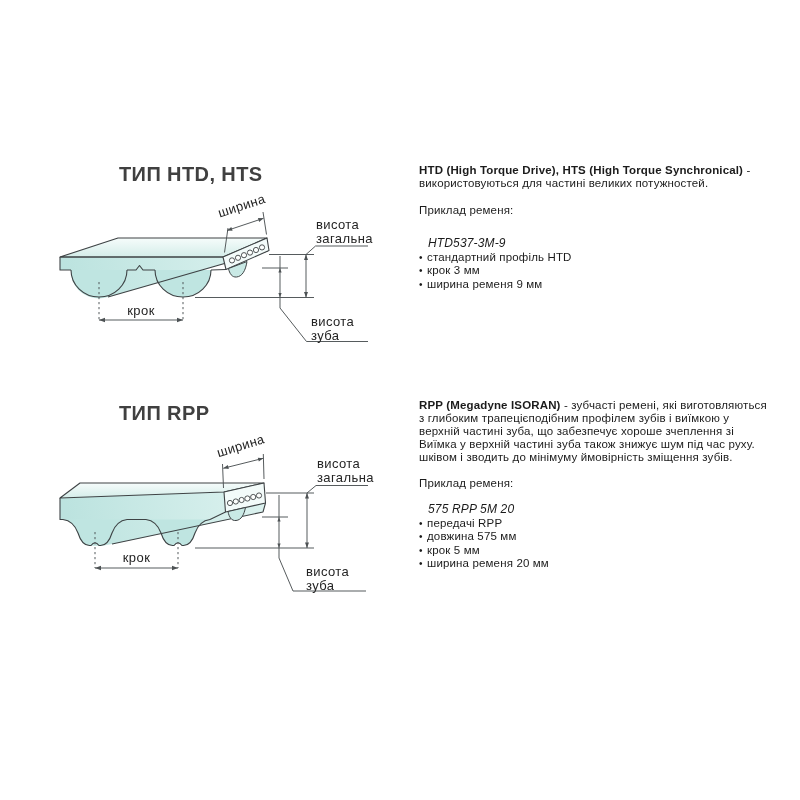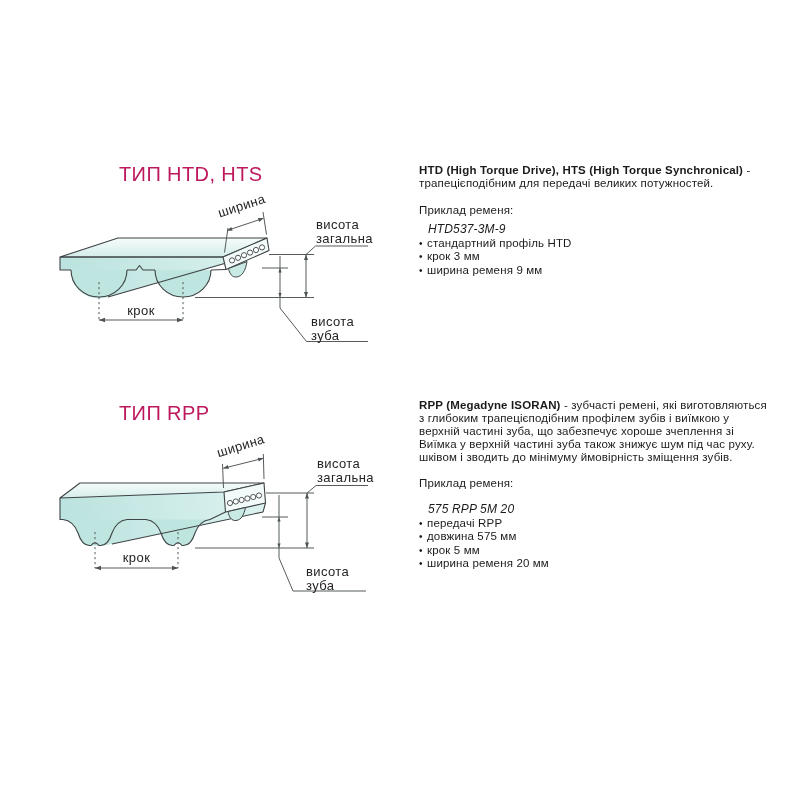--- a/index.html
+++ b/index.html
@@ -1,36 +1,36 @@
 <!DOCTYPE html>
 <html><head>
 <meta charset="utf-8">
 <style>
   html,body{margin:0;padding:0;}
   body{
     width:800px;height:800px;background:#ffffff;overflow:hidden;position:relative;
     font-family:"Liberation Sans","DejaVu Sans",sans-serif;color:#1b1b1b;
   }
   .title{
-    position:absolute;font-size:20px;letter-spacing:.4px;color:#be185d;
-    font-weight:400;white-space:pre;
+    position:absolute;font-size:20px;letter-spacing:.4px;color:#404040;
+    font-weight:700;white-space:pre;
   }
   #title-htd{left:119px;top:163px;}
   #title-rpp{left:119px;top:402px;}
   .col{
     position:absolute;left:419px;width:378px;font-size:11.5px;line-height:13px;
     letter-spacing:.15px;color:#1b1b1b;
   }
   #col-htd{top:164px;}
   #col-rpp{top:399px;}
   .pline{white-space:pre;}
   .pline b{font-weight:700;}
   .example-label{margin-top:14px;white-space:pre;}
   #col-rpp .example-label{margin-top:13px;}
-  .model{margin-top:6px;padding-left:9px;font-style:italic;font-size:12px;white-space:pre;}
+  .model{margin-top:20px;padding-left:9px;font-style:italic;font-size:12px;white-space:pre;}
   #col-rpp .model{margin-top:13px;}
   .bullets{margin-top:.5px;}
   .bullet{line-height:13.5px;white-space:pre;}
   .bullet .dot{display:inline-block;width:8px;font-size:10px;}
   .diagram{position:absolute;}
   #diagram-htd{left:40px;top:190px;}
   #diagram-rpp{left:40px;top:425px;}
   svg text{
     font-family:"Liberation Sans","DejaVu Sans",sans-serif;font-size:13px;
     letter-spacing:.4px;fill:#242424;
@@ -165,21 +165,21 @@
   <text x="242" y="450" text-anchor="middle" transform="rotate(-17 242 450)">ширина</text>
   <text x="136.5" y="562" text-anchor="middle">крок</text>
   <text x="317" y="468">висота</text>
   <text x="317" y="482">загальна</text>
   <text x="306" y="575.5">висота</text>
   <text x="306" y="589.5">зуба</text>
 </svg>
 
 <div class="col" id="col-htd">
   <div class="pline"><b>HTD (High Torque Drive), HTS (High Torque Synchronical)</b><span> -</span></div>
-  <div class="pline">трапецієподібним для передачі великих потужностей.</div>
+  <div class="pline">використовуються для частині великих потужностей.</div>
   <div class="example-label">Приклад ременя:</div>
   <div class="model">HTD537-3M-9</div>
   <div class="bullets">
     <div class="bullet"><span class="dot">•</span><span>стандартний профіль HTD</span></div>
     <div class="bullet"><span class="dot">•</span><span>крок 3 мм</span></div>
     <div class="bullet"><span class="dot">•</span><span>ширина ременя 9 мм</span></div>
   </div>
 </div>
 
 <div class="col" id="col-rpp">

